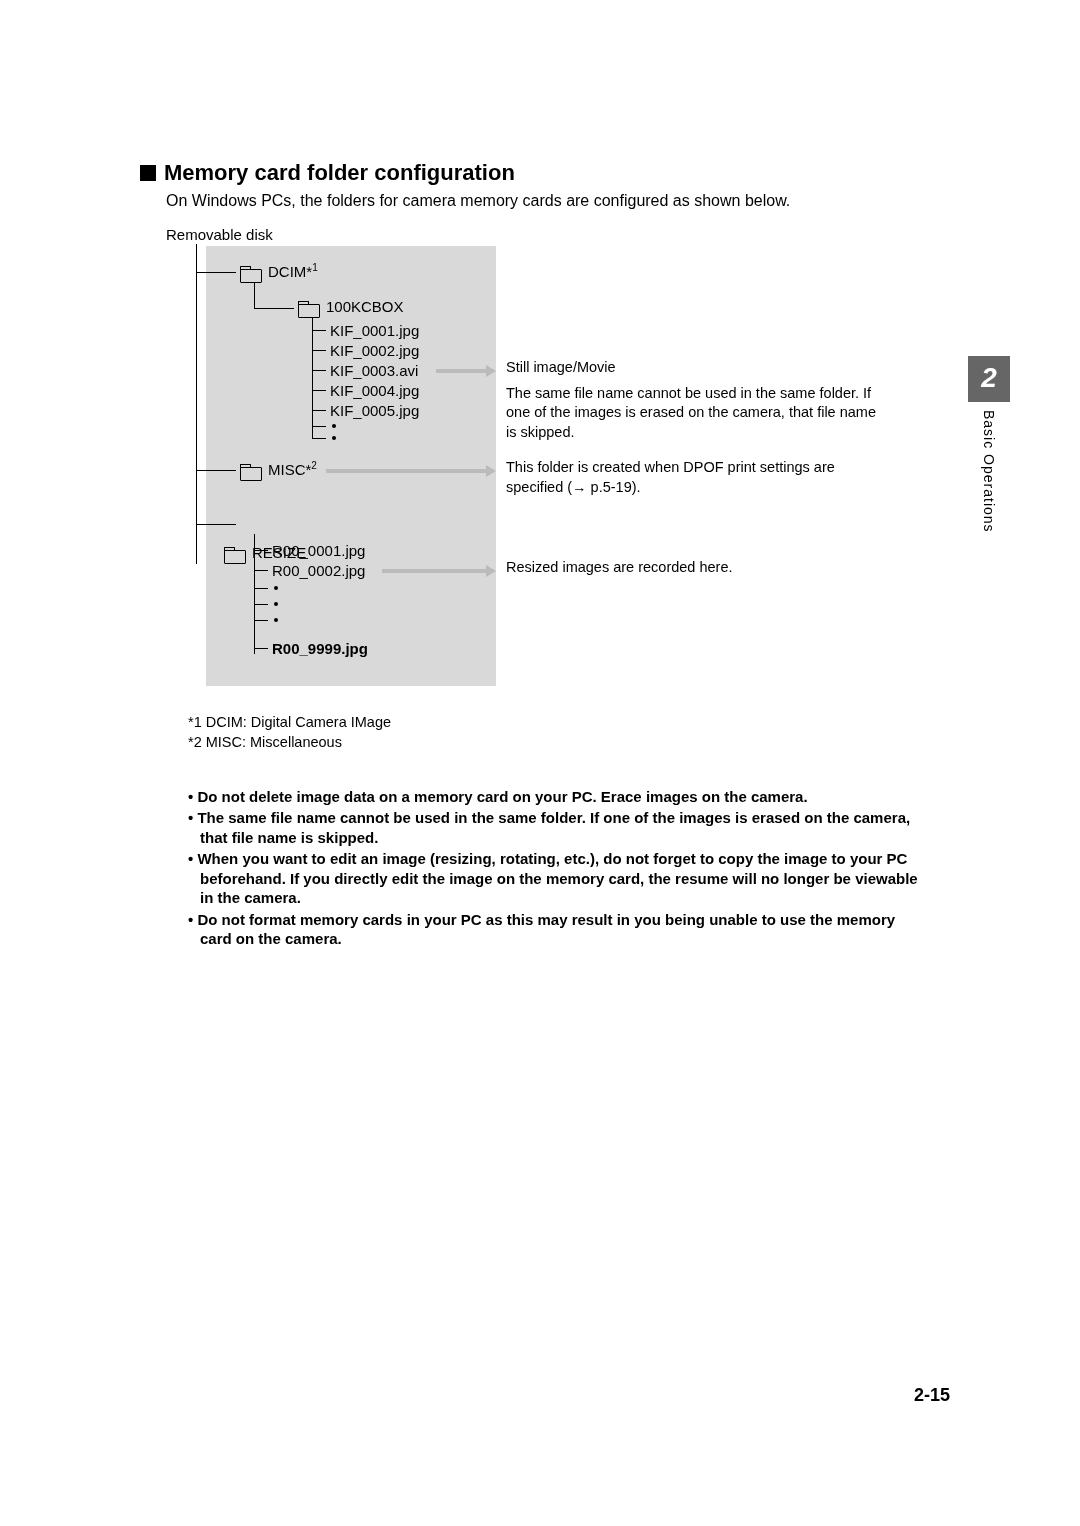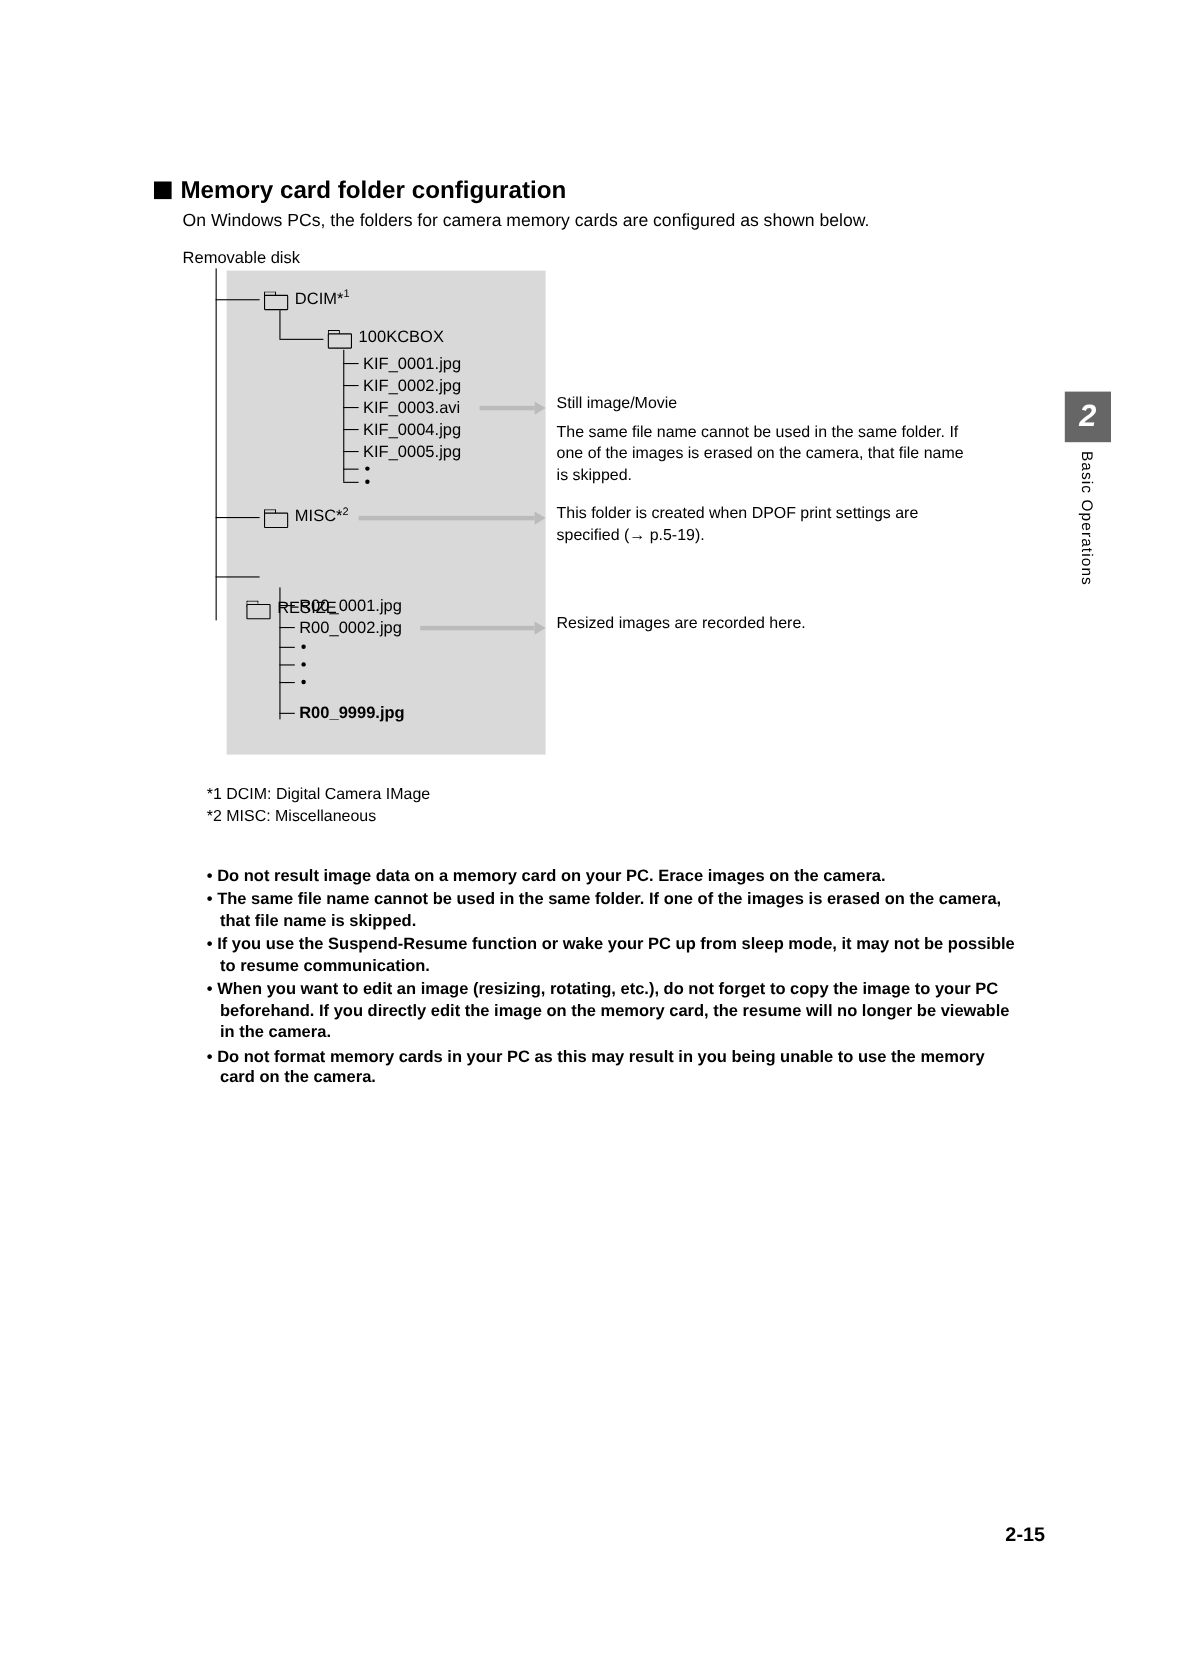--- a/index.html
+++ b/index.html
@@ -318,23 +318,22 @@
       <div class="note" style="left:340px; top:328px; width:260px;">Resized images are recorded here.</div>
     </div>
 
     <div class="footnotes">
       <div>*1 DCIM: Digital Camera IMage</div>
       <div>*2 MISC: Miscellaneous</div>
     </div>
 
     <div class="important-block">
       <ul class="important-list">
-        <li>Do not result image data on a memory card on your PC. Erace images on the camera.</li>
+        <li>Do not delete image data on a memory card on your PC. Erace images on the camera.</li>
         <li>The same file name cannot be used in the same folder. If one of the images is erased on the camera, that file name is skipped.</li>
-        <li>If you use the Suspend-Resume function or wake your PC up from sleep mode, it may not be possible to resume communication.</li>
         <li>When you want to edit an image (resizing, rotating, etc.), do not forget to copy the image to your PC beforehand. If you directly edit the image on the memory card, the resume will no longer be viewable in the camera.</li>
         <li>Do not format memory cards in your PC as this may result in you being unable to use the memory card on the camera.</li>
       </ul>
     </div>
 
   </div>
 
 </div>
 
 </body></html>

